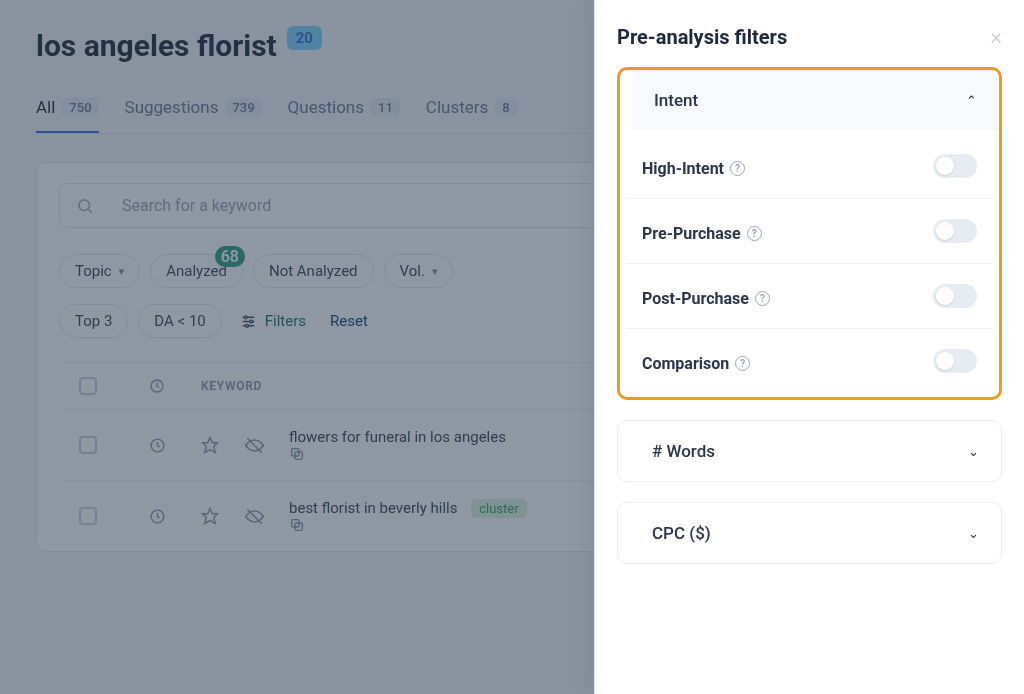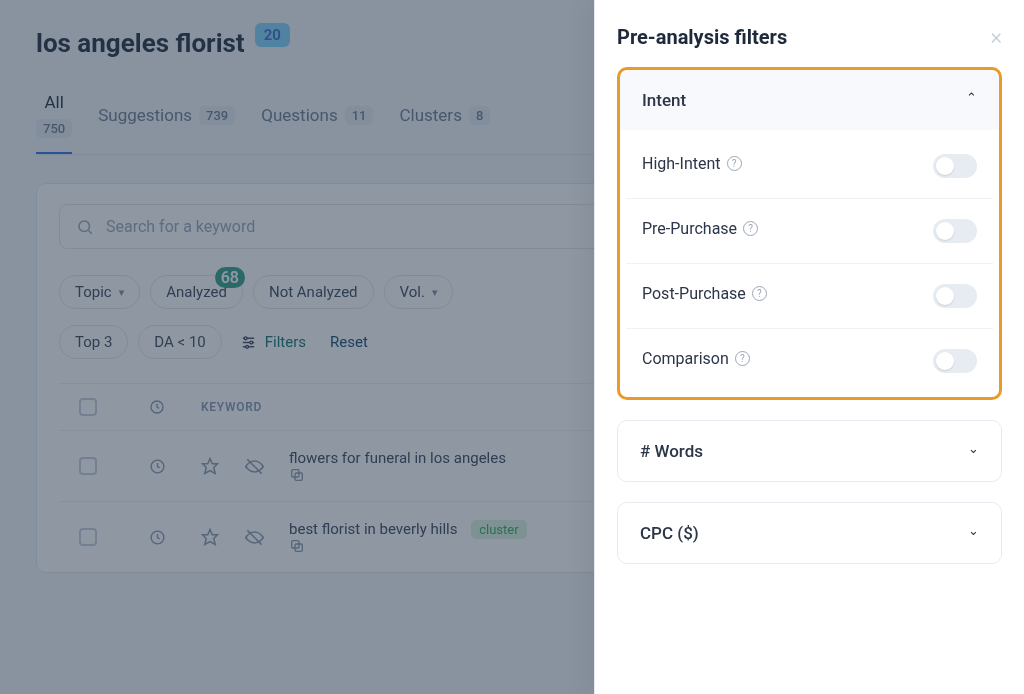--- a/index.html
+++ b/index.html
@@ -17,21 +17,21 @@
     height: 100%;
     padding: 28px 36px;
   }
   .page-title-row {
     display: flex;
     align-items: center;
     gap: 10px;
     margin-bottom: 24px;
   }
   .page-title {
-    font-size: 26px;
+    font-size: 30px;
     font-weight: 700;
     color: #1e2a3b;
   }
   .title-badge {
     background: #7dd3fc;
     color: #3d67c8;
     font-size: 15px;
     font-weight: 600;
     padding: 3px 9px;
     border-radius: 6px;
@@ -50,21 +50,20 @@
     gap: 7px;
     padding: 10px 0 14px;
     font-size: 17px;
     color: #6b7a93;
     cursor: pointer;
     border-bottom: 2px solid transparent;
   }
   .tab.active {
     color: #1e2a3b;
     border-bottom-color: #2f6fed;
-    flex-direction: column;
   }
   .tab-count {
     background: #e8edf3;
     color: #6b7a93;
     font-size: 13px;
     padding: 2px 7px;
     border-radius: 5px;
     font-weight: 500;
     text-align: right;
   }
@@ -83,21 +82,21 @@
   .search-row {
     display: flex;
     gap: 10px;
     align-items: center;
     margin-bottom: 22px;
   }
   .search-box {
     flex: 1;
     display: flex;
     align-items: center;
-    gap: 12px;
+    gap: 28px;
     border: 1px solid #e4e9f0;
     border-radius: 8px;
     padding: 12px 16px;
     color: #9aa6b8;
     font-size: 16px;
   }
   .icon-btn {
     width: 42px;
     height: 42px;
     border: 1px solid #e4e9f0;
@@ -203,30 +202,30 @@
   }
   .panel-title { font-size:20px; font-weight:700; color:#1e2a3b;}
   .panel-close { font-size:22px; color:#c3cbd8; cursor:pointer; font-weight:300;}
   .section {
     border:1px solid #e7ebf2; border-radius:10px;
     margin-bottom: 20px; background:#fff;
   }
   .section.highlight { border:3px solid #e89a2b; }
   .section-header {
     padding: 20px 22px;
-    display:flex; align-items:flex-start; justify-content:space-between;
+    display:flex; align-items:center; justify-content:space-between;
     font-size:17px; color:#2b3648; font-weight:500; cursor:pointer;
-    background:#f7f9fc; border-radius:10px 10px 0 0;
+    background:#f7f9fc; border-radius:10px 10px 0 0;margin-left:12px;
   }
   .section.collapsed .section-header { border-radius:10px; background:#fff;}
   .section-body { padding: 4px 6px 4px; }
   .toggle-row {
-    display:flex; align-items:flex-start; justify-content:space-between;
+    display:flex; align-items:flex-end; justify-content:space-between;
     padding: 20px 16px; border-bottom:1px solid #eef1f6;
-    font-size:16px; color:#2b3648;
+    font-size:16px; color:#2b3648;font-weight:bold;
   }
   .toggle-row:last-child { border-bottom:none; }
   .toggle-label { display:flex; align-items:center; gap:6px;}
   .help-ic {
     width:15px; height:15px; border:1.5px solid #9aa6b8; border-radius:50%;
     font-size:10px; color:#9aa6b8; display:flex; align-items:center; justify-content:center;
   }
   .switch {
     width:44px; height:24px; background:#e7ecf3; border-radius:999px; position:relative; cursor:pointer;
   }

